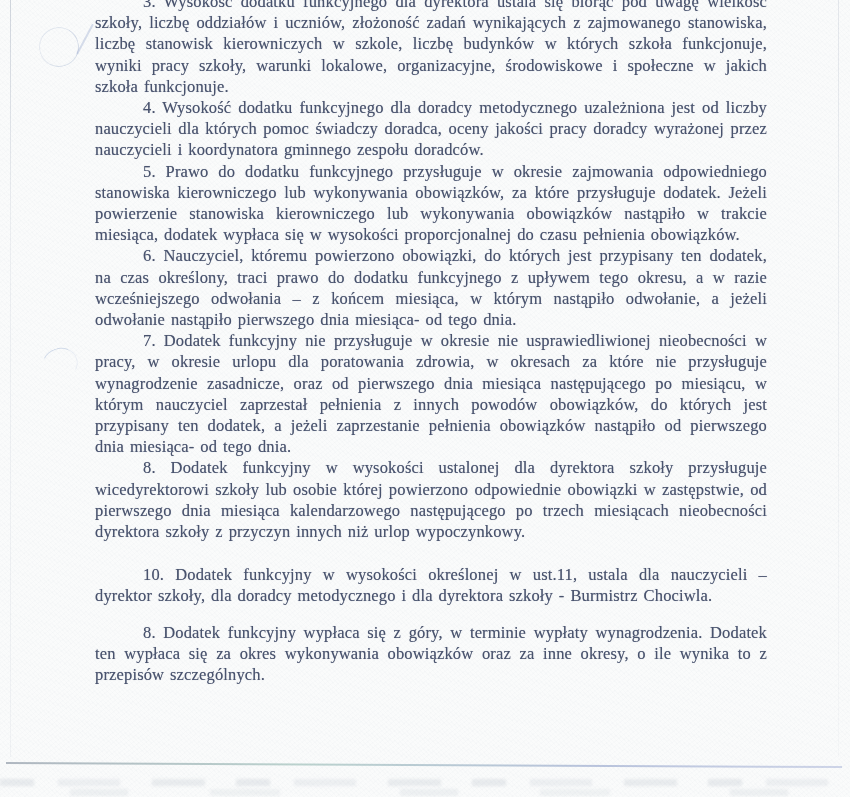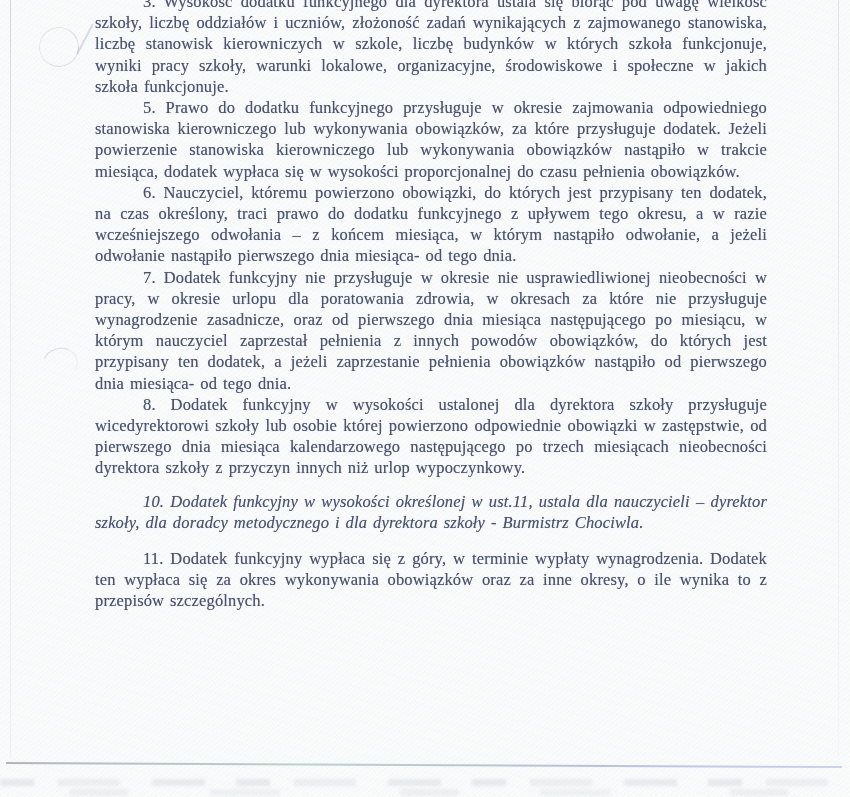--- a/index.html
+++ b/index.html
@@ -30,21 +30,21 @@
     color: #49536e;
     text-align: justify;
     word-spacing: 1.6px;
     letter-spacing: 0.15px;
     text-shadow: 0 0 0.7px rgba(73, 83, 110, 0.55);
   }
   .para {
     margin: 0;
     text-indent: 48px;
   }
-  .para.gap-large { margin-top: 12px; font-style: italic; }
+  .para.gap-large { margin-top: 22px; }
   .para.gap-medium { margin-top: 15px; }
 
   
   .scan-edge {
     position: absolute;
     width: 1px;
     top: 0;
     bottom: 40px;
   }
   .scan-edge-left  { left: 10px;  background: linear-gradient(180deg, rgba(140,152,172,0.38), rgba(150,160,180,0.14) 30%, rgba(150,160,180,0.10)); }
@@ -131,26 +131,27 @@
 
   <div class="scan-edge scan-edge-left"></div>
   <div class="scan-edge scan-edge-right"></div>
 
   <div class="hole hole-1"></div>
   <div class="scratch"></div>
   <div class="hole hole-2"></div>
 
   <div class="textblock">
     <p class="para">3. Wysokość dodatku funkcyjnego dla dyrektora ustala się biorąc pod uwagę wielkość szkoły, liczbę oddziałów i uczniów, złożoność zadań wynikających z zajmowanego stanowiska, liczbę stanowisk kierowniczych w szkole, liczbę budynków w których szkoła funkcjonuje, wyniki pracy szkoły, warunki lokalowe, organizacyjne, środowiskowe i społeczne w jakich szkoła funkcjonuje.</p>
+    <p class="para">4. Wysokość dodatku funkcyjnego dla doradcy metodycznego uzależniona jest od liczby nauczycieli dla których pomoc świadczy doradca, oceny jakości pracy doradcy wyrażonej przez nauczycieli i koordynatora gminnego zespołu doradców.</p>
     <p class="para">5. Prawo do dodatku funkcyjnego przysługuje w okresie zajmowania odpowiedniego stanowiska kierowniczego lub wykonywania obowiązków, za które przysługuje dodatek. Jeżeli powierzenie stanowiska kierowniczego lub wykonywania obowiązków nastąpiło w trakcie miesiąca, dodatek wypłaca się w wysokości proporcjonalnej do czasu pełnienia obowiązków.</p>
     <p class="para">6. Nauczyciel, któremu powierzono obowiązki, do których jest przypisany ten dodatek, na czas określony, traci prawo do dodatku funkcyjnego z upływem tego okresu, a w razie wcześniejszego odwołania – z końcem miesiąca, w którym nastąpiło odwołanie, a jeżeli odwołanie nastąpiło pierwszego dnia miesiąca- od tego dnia.</p>
     <p class="para">7. Dodatek funkcyjny nie przysługuje w okresie nie usprawiedliwionej nieobecności w pracy, w okresie urlopu dla poratowania zdrowia, w okresach za które nie przysługuje wynagrodzenie zasadnicze, oraz od pierwszego dnia miesiąca następującego po miesiącu, w którym nauczyciel zaprzestał pełnienia z innych powodów obowiązków, do których jest przypisany ten dodatek, a jeżeli zaprzestanie pełnienia obowiązków nastąpiło od pierwszego dnia miesiąca- od tego dnia.</p>
     <p class="para">8. Dodatek funkcyjny w wysokości ustalonej dla dyrektora szkoły przysługuje wicedyrektorowi szkoły lub osobie której powierzono odpowiednie obowiązki w zastępstwie, od pierwszego dnia miesiąca kalendarzowego następującego po trzech miesiącach nieobecności dyrektora szkoły z przyczyn innych niż urlop wypoczynkowy.</p>
     <p class="para gap-large">10. Dodatek funkcyjny w wysokości określonej w ust.11, ustala dla nauczycieli – dyrektor szkoły, dla doradcy metodycznego i dla dyrektora szkoły - Burmistrz Chociwla.</p>
-    <p class="para gap-medium">11. Dodatek funkcyjny wypłaca się z góry, w terminie wypłaty wynagrodzenia. Dodatek ten wypłaca się za okres wykonywania obowiązków oraz za inne okresy, o ile wynika to z przepisów szczególnych.</p>
+    <p class="para gap-medium">8. Dodatek funkcyjny wypłaca się z góry, w terminie wypłaty wynagrodzenia. Dodatek ten wypłaca się za okres wykonywania obowiązków oraz za inne okresy, o ile wynika to z przepisów szczególnych.</p>
   </div>
 
   <div class="page-bottom-line"></div>
 
   <div class="ghost-band">
     <div class="ghost-row"></div>
     <div class="ghost-row second"></div>
   </div>
 
 </div>

